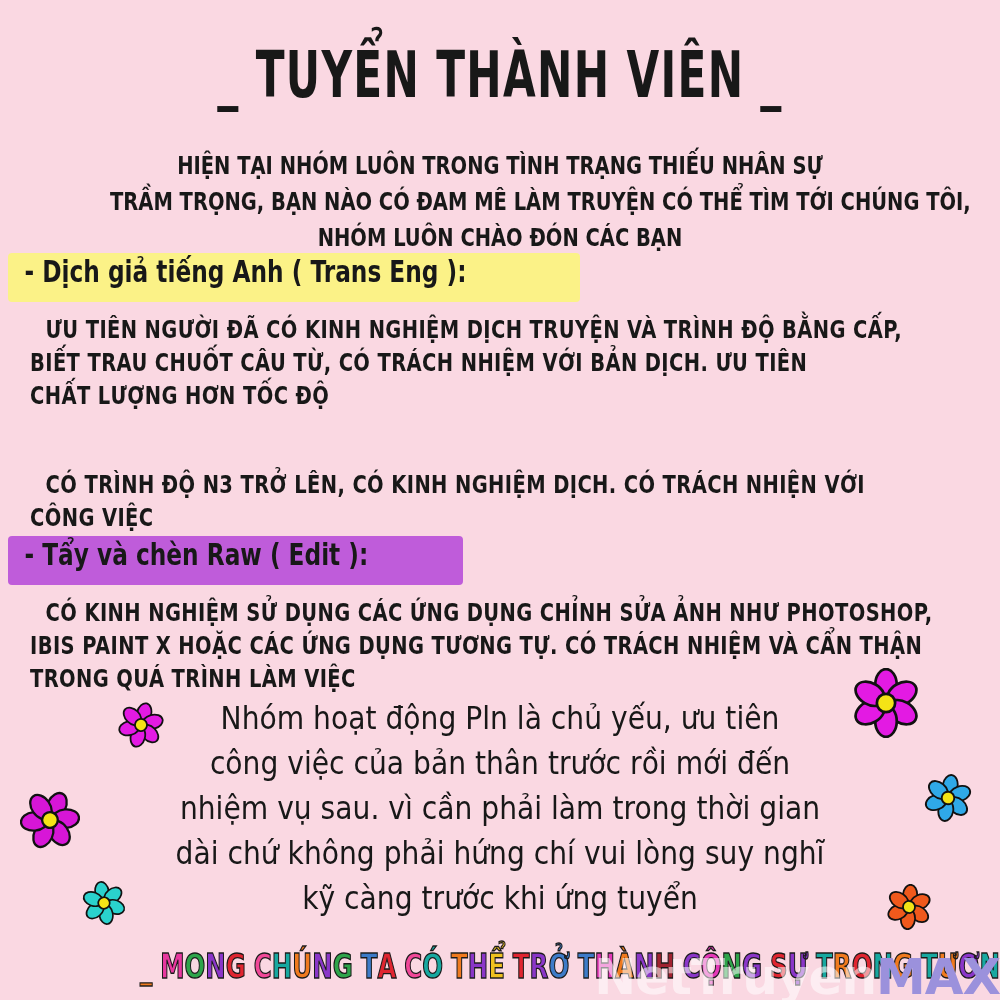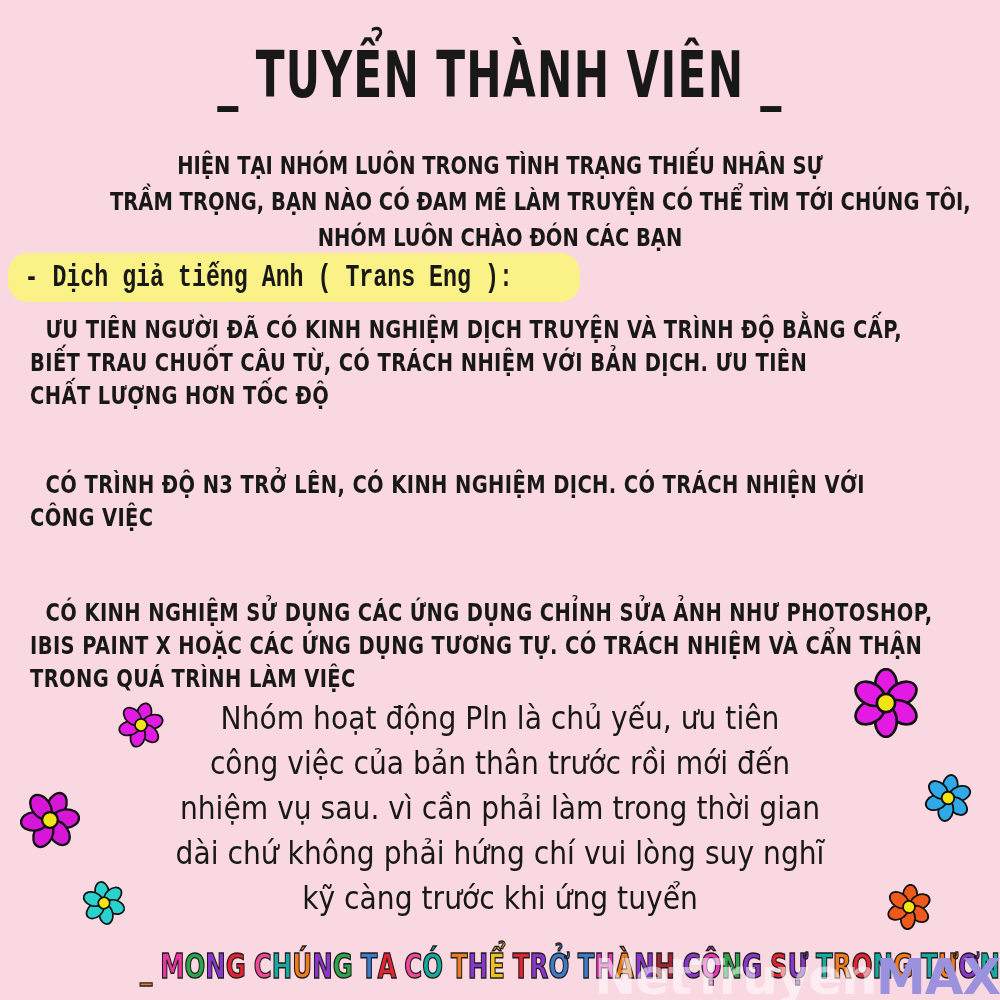--- a/index.html
+++ b/index.html
@@ -18,22 +18,22 @@
   }
   .intro {
     position:absolute; top:148px; left:0; right:0;
     text-align:center; font-size:25px; font-weight:700;
     line-height:36px; white-space:nowrap;
     transform:scaleX(0.78); transform-origin:center;
     z-index:2;
   }
   .bar {
     position:absolute; left:8px; height:49px;
-    border-radius:20px; z-index:2;
-    display:flex; align-items:center;font-family:Liberation Mono, monospace;
+    border-radius:4px; z-index:2;
+    display:flex; 
   }
   .bar .bar-label {
     font-size:31px; font-weight:700; white-space:nowrap;
     padding-left:22px; transform:scaleX(0.75); transform-origin:left center;
   }
   .bar-1 { top:253px; width:572px; }
   .bar-2 { top:411px; width:560px; }
   .bar-3 { top:536px; width:455px; }
   .para {
     position:absolute; left:30px; font-size:25px; font-weight:700;
@@ -90,20 +90,23 @@
     <div class="first-line">ƯU TIÊN NGƯỜI ĐÃ CÓ KINH NGHIỆM DỊCH TRUYỆN VÀ TRÌNH ĐỘ BẰNG CẤP,</div>
     <div>BIẾT TRAU CHUỐT CÂU TỪ, CÓ TRÁCH NHIỆM VỚI BẢN DỊCH. ƯU TIÊN</div>
     <div>CHẤT LƯỢNG HƠN TỐC ĐỘ</div>
   </div>
 
   <div class="para para-2">
     <div class="first-line">CÓ TRÌNH ĐỘ N3 TRỞ LÊN, CÓ KINH NGHIỆM DỊCH. CÓ TRÁCH NHIỆN VỚI</div>
     <div>CÔNG VIỆC</div>
   </div>
 
+  <div class="bar bar-3" style="background-color: rgb(191, 92, 218);">
+    <span class="bar-label">- Tẩy và chèn Raw ( Edit ):</span>
+  </div>
   <div class="para para-3">
     <div class="first-line">CÓ KINH NGHIỆM SỬ DỤNG CÁC ỨNG DỤNG CHỈNH SỬA ẢNH NHƯ PHOTOSHOP,</div>
     <div>IBIS PAINT X HOẶC CÁC ỨNG DỤNG TƯƠNG TỰ. CÓ TRÁCH NHIỆM VÀ CẨN THẬN</div>
     <div>TRONG QUÁ TRÌNH LÀM VIỆC</div>
   </div>
 
   <div class="note">
     <div>Nhóm hoạt động Pln là chủ yếu, ưu tiên</div>
     <div>công việc của bản thân trước rồi mới đến</div>
     <div>nhiệm vụ sau. vì cần phải làm trong thời gian</div>

